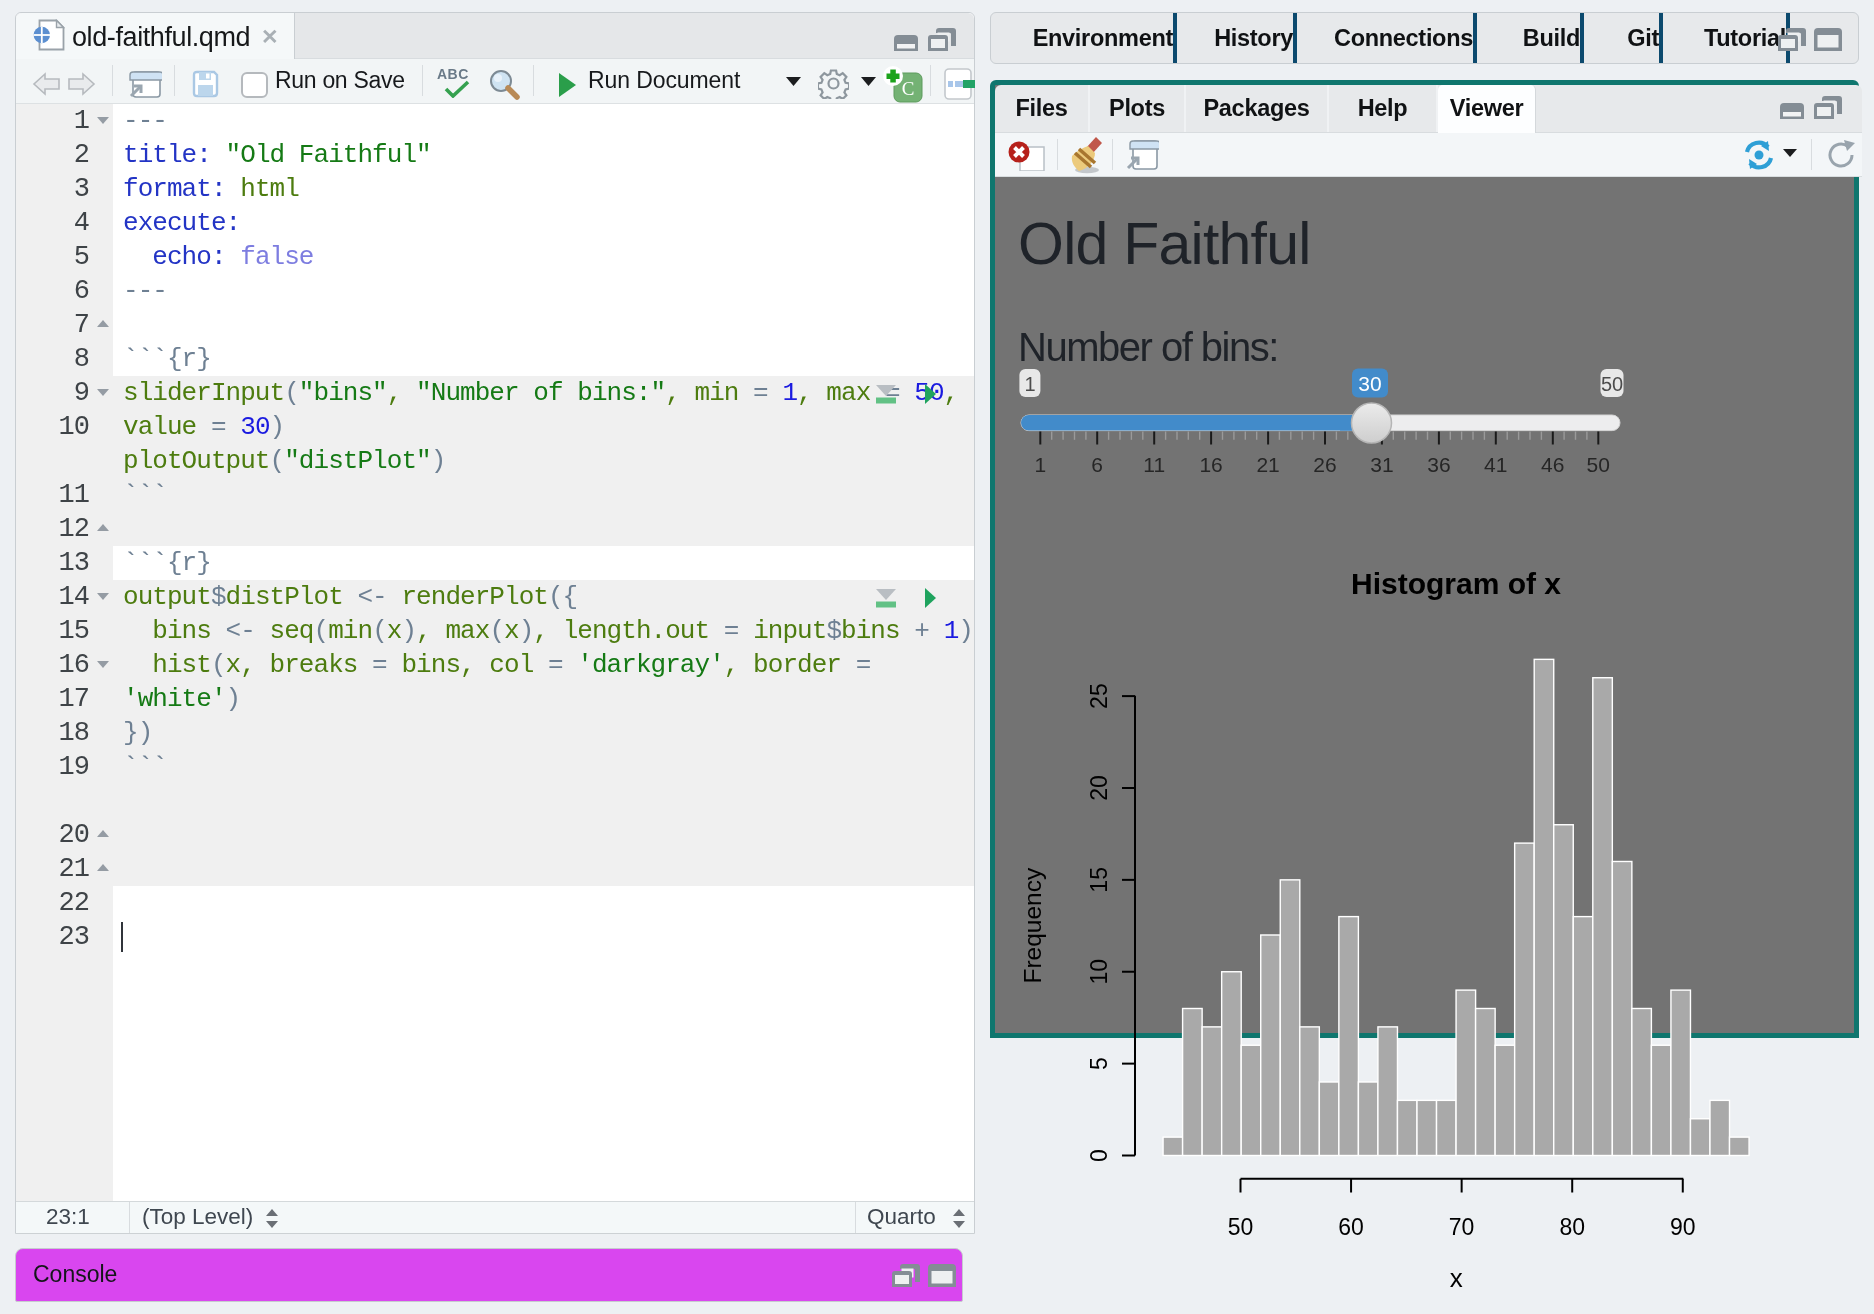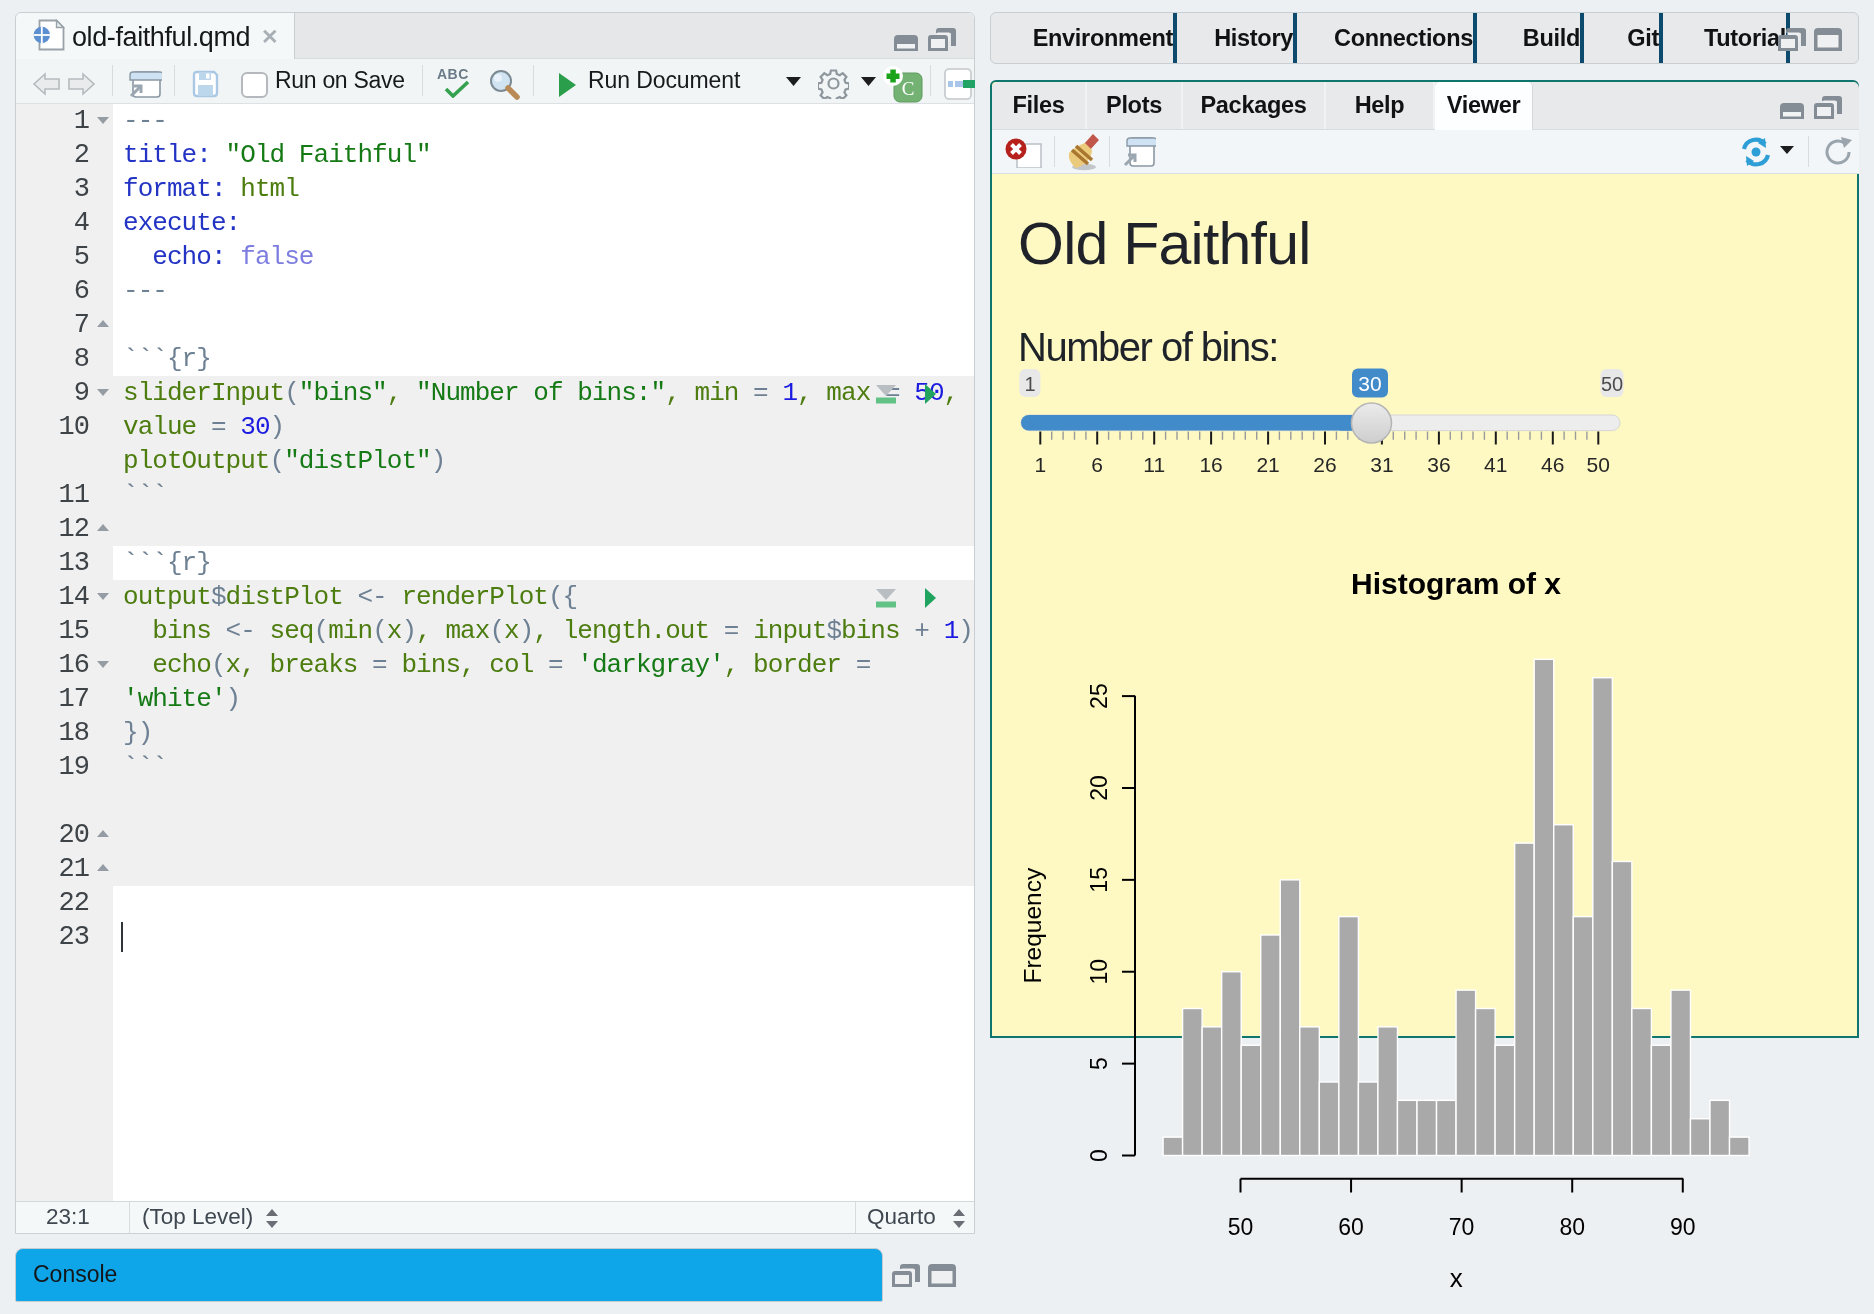--- a/index.html
+++ b/index.html
@@ -24,30 +24,30 @@
 .codecol{position:absolute;left:107px;top:0}
 .p{color:#4d7c0f}.k{color:#2334c5}.s{color:#157a15}.n{color:#1a1ae0}
 .f{color:#7d7de0}.c{color:#3f7d62}.d{color:#6e90ae}.o{color:#6e8093}
 .fold{position:absolute;left:97px;width:0;height:0}
 .fold.d{border-left:6px solid transparent;border-right:6px solid transparent;border-top:7px solid #959ca4}
 .fold.u{border-left:6px solid transparent;border-right:6px solid transparent;border-bottom:7px solid #959ca4}
 #cursor{position:absolute;left:121px;top:922px;width:2px;height:30px;background:#30343a}
 #edstatus{position:absolute;left:0;top:1188px;width:958px;height:33px;background:#f4f8f9;
  border-top:1px solid #d4d9db;border-bottom:1px solid #ccd1d4;box-sizing:border-box;color:#3f4750;font-size:22.5px}
 
-#console{left:15px;top:1248px;width:868px;height:54px;background:#0ea5e9;
+#console{left:15px;top:1248px;width:948px;height:54px;background:#d946ef;
  border:1px solid #c6cbce;border-radius:8px 8px 2px 2px;box-sizing:border-box}
 #console .ttl{position:absolute;left:17px;top:12px;font-size:23px;color:#141619}
 
 #rtop{left:990px;top:12px;width:869px;height:52px;background:#e7e9eb;
  border:1px solid #c9ced2;border-radius:6px;box-sizing:border-box}
 .rtab{position:absolute;top:0;height:50px;line-height:50px;text-align:right;
  font-size:23.5px;font-weight:bold;color:#101214;border-right:4px solid #0c4a6e;box-sizing:border-box;letter-spacing:-0.3px}
-#rmain{left:990px;top:80px;width:869px;height:958px;background:#fef9c3;
- border:2px solid #0f766e;border-radius:6px 6px 0 0;box-sizing:border-box}
+#rmain{left:990px;top:80px;width:869px;height:958px;background:#737373;
+ border:5px solid #0f766e;border-radius:6px 6px 0 0;box-sizing:border-box}
 #rtabs{position:absolute;left:0;top:0;width:867px;height:47px;background:#e7e9eb;border-radius:6px 6px 0 0;border-bottom:1px solid #d8dcdf}
 .ftab{position:absolute;top:0;height:47px;line-height:47px;text-align:center;
  font-size:23.5px;font-weight:bold;color:#101214;border-right:2px solid #f0f2f4;box-sizing:border-box;letter-spacing:-0.3px}
 .ftab.active{background:#fdfeff;border-right:1px solid #d4d8db;border-radius:5px 5px 0 0;height:48px}
 #rtool{position:absolute;left:0;top:48px;width:867px;height:44px;background:#f3f6f8;
  border-bottom:1px solid #d9dee0;box-sizing:border-box}
 #h1{left:1018px;top:210px;font-size:59px;font-weight:500;color:#1f2329;letter-spacing:-0.75px}
 #nlabel{left:1018px;top:325px;font-size:40px;font-weight:400;color:#1f2329;letter-spacing:-1.5px}
 </style></head>
 <body>
@@ -169,21 +169,21 @@
 <div class="crow"></div>
 <div class="crow"><span class="o">```{r}</span></div>
 <div class="crow"><span class="p">sliderInput</span><span class="o">(</span><span class="s">"bins"</span><span class="p">, </span><span class="s">"Number of bins:"</span><span class="p">, min </span><span class="o">=</span><span class="p"> </span><span class="n">1</span><span class="p">, max </span><span class="o">=</span><span class="p"> </span><span class="n">50</span><span class="p">,</span></div>
 <div class="crow"><span class="p">value </span><span class="o">=</span><span class="p"> </span><span class="n">30</span><span class="o">)</span></div>
 <div class="crow"><span class="p">plotOutput</span><span class="o">(</span><span class="s">"distPlot"</span><span class="o">)</span></div>
 <div class="crow"><span class="o">```</span></div>
 <div class="crow"></div>
 <div class="crow"><span class="o">```{r}</span></div>
 <div class="crow"><span class="p">output</span><span class="o">$</span><span class="p">distPlot </span><span class="o">&lt;-</span><span class="p"> renderPlot</span><span class="o">({</span></div>
 <div class="crow"><span class="p">  bins </span><span class="o">&lt;-</span><span class="p"> seq</span><span class="o">(</span><span class="p">min</span><span class="o">(</span><span class="p">x</span><span class="o">)</span><span class="p">, max</span><span class="o">(</span><span class="p">x</span><span class="o">)</span><span class="p">, length.out </span><span class="o">=</span><span class="p"> input</span><span class="o">$</span><span class="p">bins </span><span class="o">+</span><span class="p"> </span><span class="n">1</span><span class="o">)</span></div>
-<div class="crow"><span class="p">  echo</span><span class="o">(</span><span class="p">x, breaks </span><span class="o">=</span><span class="p"> bins, col </span><span class="o">=</span><span class="p"> </span><span class="s">'darkgray'</span><span class="p">, border </span><span class="o">=</span></div>
+<div class="crow"><span class="p">  hist</span><span class="o">(</span><span class="p">x, breaks </span><span class="o">=</span><span class="p"> bins, col </span><span class="o">=</span><span class="p"> </span><span class="s">'darkgray'</span><span class="p">, border </span><span class="o">=</span></div>
 <div class="crow"><span class="s">'white'</span><span class="o">)</span></div>
 <div class="crow"><span class="o">})</span></div>
 <div class="crow"><span class="o">```</span></div>
 <div class="crow"></div>
 <div class="crow"></div>
 </div>
   </div>
   <div id="edstatus">
     <div class="abs" style="left:30px;top:2px">23:1</div>
     <div class="abs" style="left:113px;top:0px;width:1px;height:31px;background:#d8dcdf"></div>

